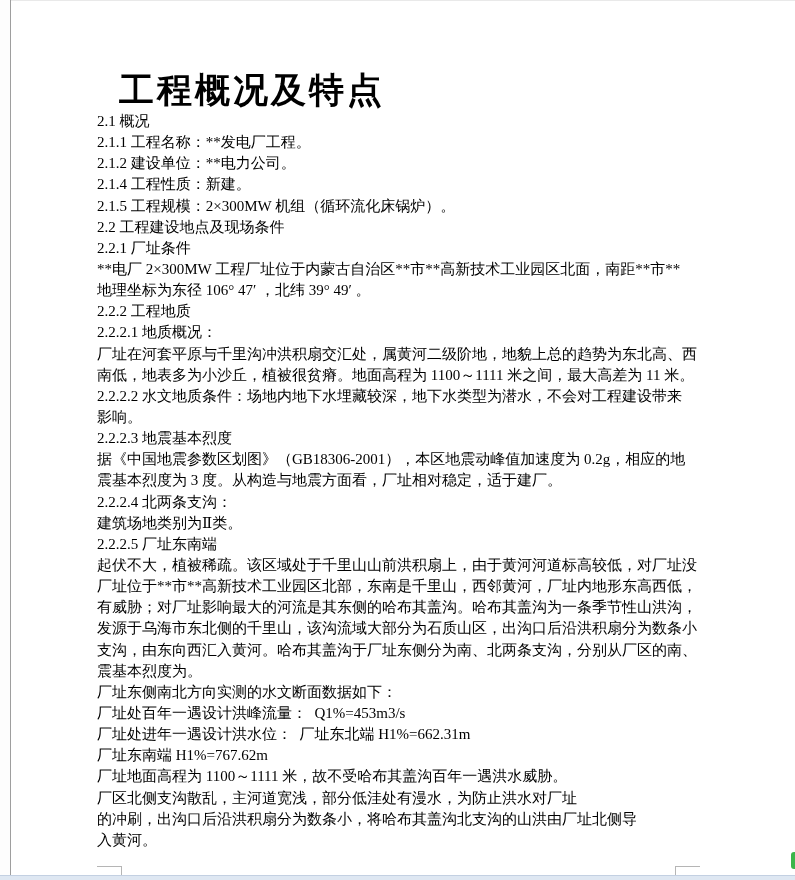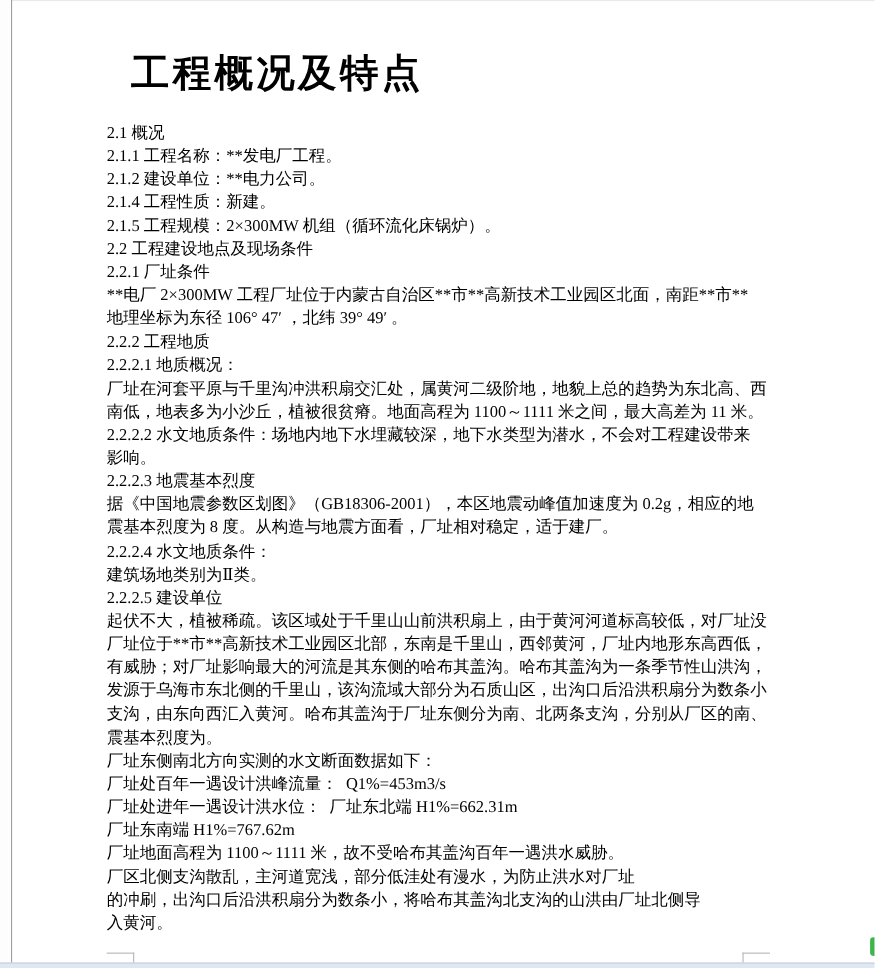--- a/index.html
+++ b/index.html
@@ -28,21 +28,21 @@
     background: #fdfdfd;
   }
   .page-edge-line {
     position: absolute;
     left: 10px; top: 0;
     width: 1px; height: 876px;
     background: #9e9e9e;
   }
   .doc-title {
     position: absolute;
-    left: 119px; top: 20px;
+    left: 119px; top: 44px;
     font-size: 35px;
     font-weight: bold;
     letter-spacing: 3px;
     white-space: nowrap;
   }
   .doc-body {
     position: absolute;
     left: 97px; top: 95px;
     width: 660px;
     margin-top: 16px;
@@ -102,24 +102,24 @@
   <div class="ln">**电厂 2×300MW 工程厂址位于内蒙古自治区**市**高新技术工业园区北面，南距**市**</div>
   <div class="ln">地理坐标为东径 106° 47′ ，北纬 39° 49′ 。</div>
   <div class="ln">2.2.2 工程地质</div>
   <div class="ln">2.2.2.1 地质概况：</div>
   <div class="ln">厂址在河套平原与千里沟冲洪积扇交汇处，属黄河二级阶地，地貌上总的趋势为东北高、西</div>
   <div class="ln">南低，地表多为小沙丘，植被很贫瘠。地面高程为 1100～1111 米之间，最大高差为 11 米。</div>
   <div class="ln">2.2.2.2 水文地质条件：场地内地下水埋藏较深，地下水类型为潜水，不会对工程建设带来</div>
   <div class="ln">影响。</div>
   <div class="ln">2.2.2.3 地震基本烈度</div>
   <div class="ln">据《中国地震参数区划图》（GB18306-2001），本区地震动峰值加速度为 0.2g，相应的地</div>
-  <div class="ln">震基本烈度为 8 度。从构造与地震方面看，厂址相对稳定，适于建厂。</div>
-  <div class="ln">2.2.2.4 水文地质条件：</div>
+  <div class="ln">震基本烈度为 3 度。从构造与地震方面看，厂址相对稳定，适于建厂。</div>
+  <div class="ln">2.2.2.4 北两条支沟：</div>
   <div class="ln">建筑场地类别为Ⅱ类。</div>
-  <div class="ln">2.2.2.5 建设单位</div>
+  <div class="ln">2.2.2.5 厂址东南端</div>
   <div class="ln">起伏不大，植被稀疏。该区域处于千里山山前洪积扇上，由于黄河河道标高较低，对厂址没</div>
   <div class="ln">厂址位于**市**高新技术工业园区北部，东南是千里山，西邻黄河，厂址内地形东高西低，</div>
   <div class="ln">有威胁；对厂址影响最大的河流是其东侧的哈布其盖沟。哈布其盖沟为一条季节性山洪沟，</div>
   <div class="ln">发源于乌海市东北侧的千里山，该沟流域大部分为石质山区，出沟口后沿洪积扇分为数条小</div>
   <div class="ln">支沟，由东向西汇入黄河。哈布其盖沟于厂址东侧分为南、北两条支沟，分别从厂区的南、</div>
   <div class="ln">震基本烈度为。</div>
   <div class="ln">厂址东侧南北方向实测的水文断面数据如下：</div>
   <div class="ln">厂址处百年一遇设计洪峰流量：  Q1%=453m3/s</div>
   <div class="ln">厂址处进年一遇设计洪水位：  厂址东北端 H1%=662.31m</div>
   <div class="ln">厂址东南端 H1%=767.62m</div>

